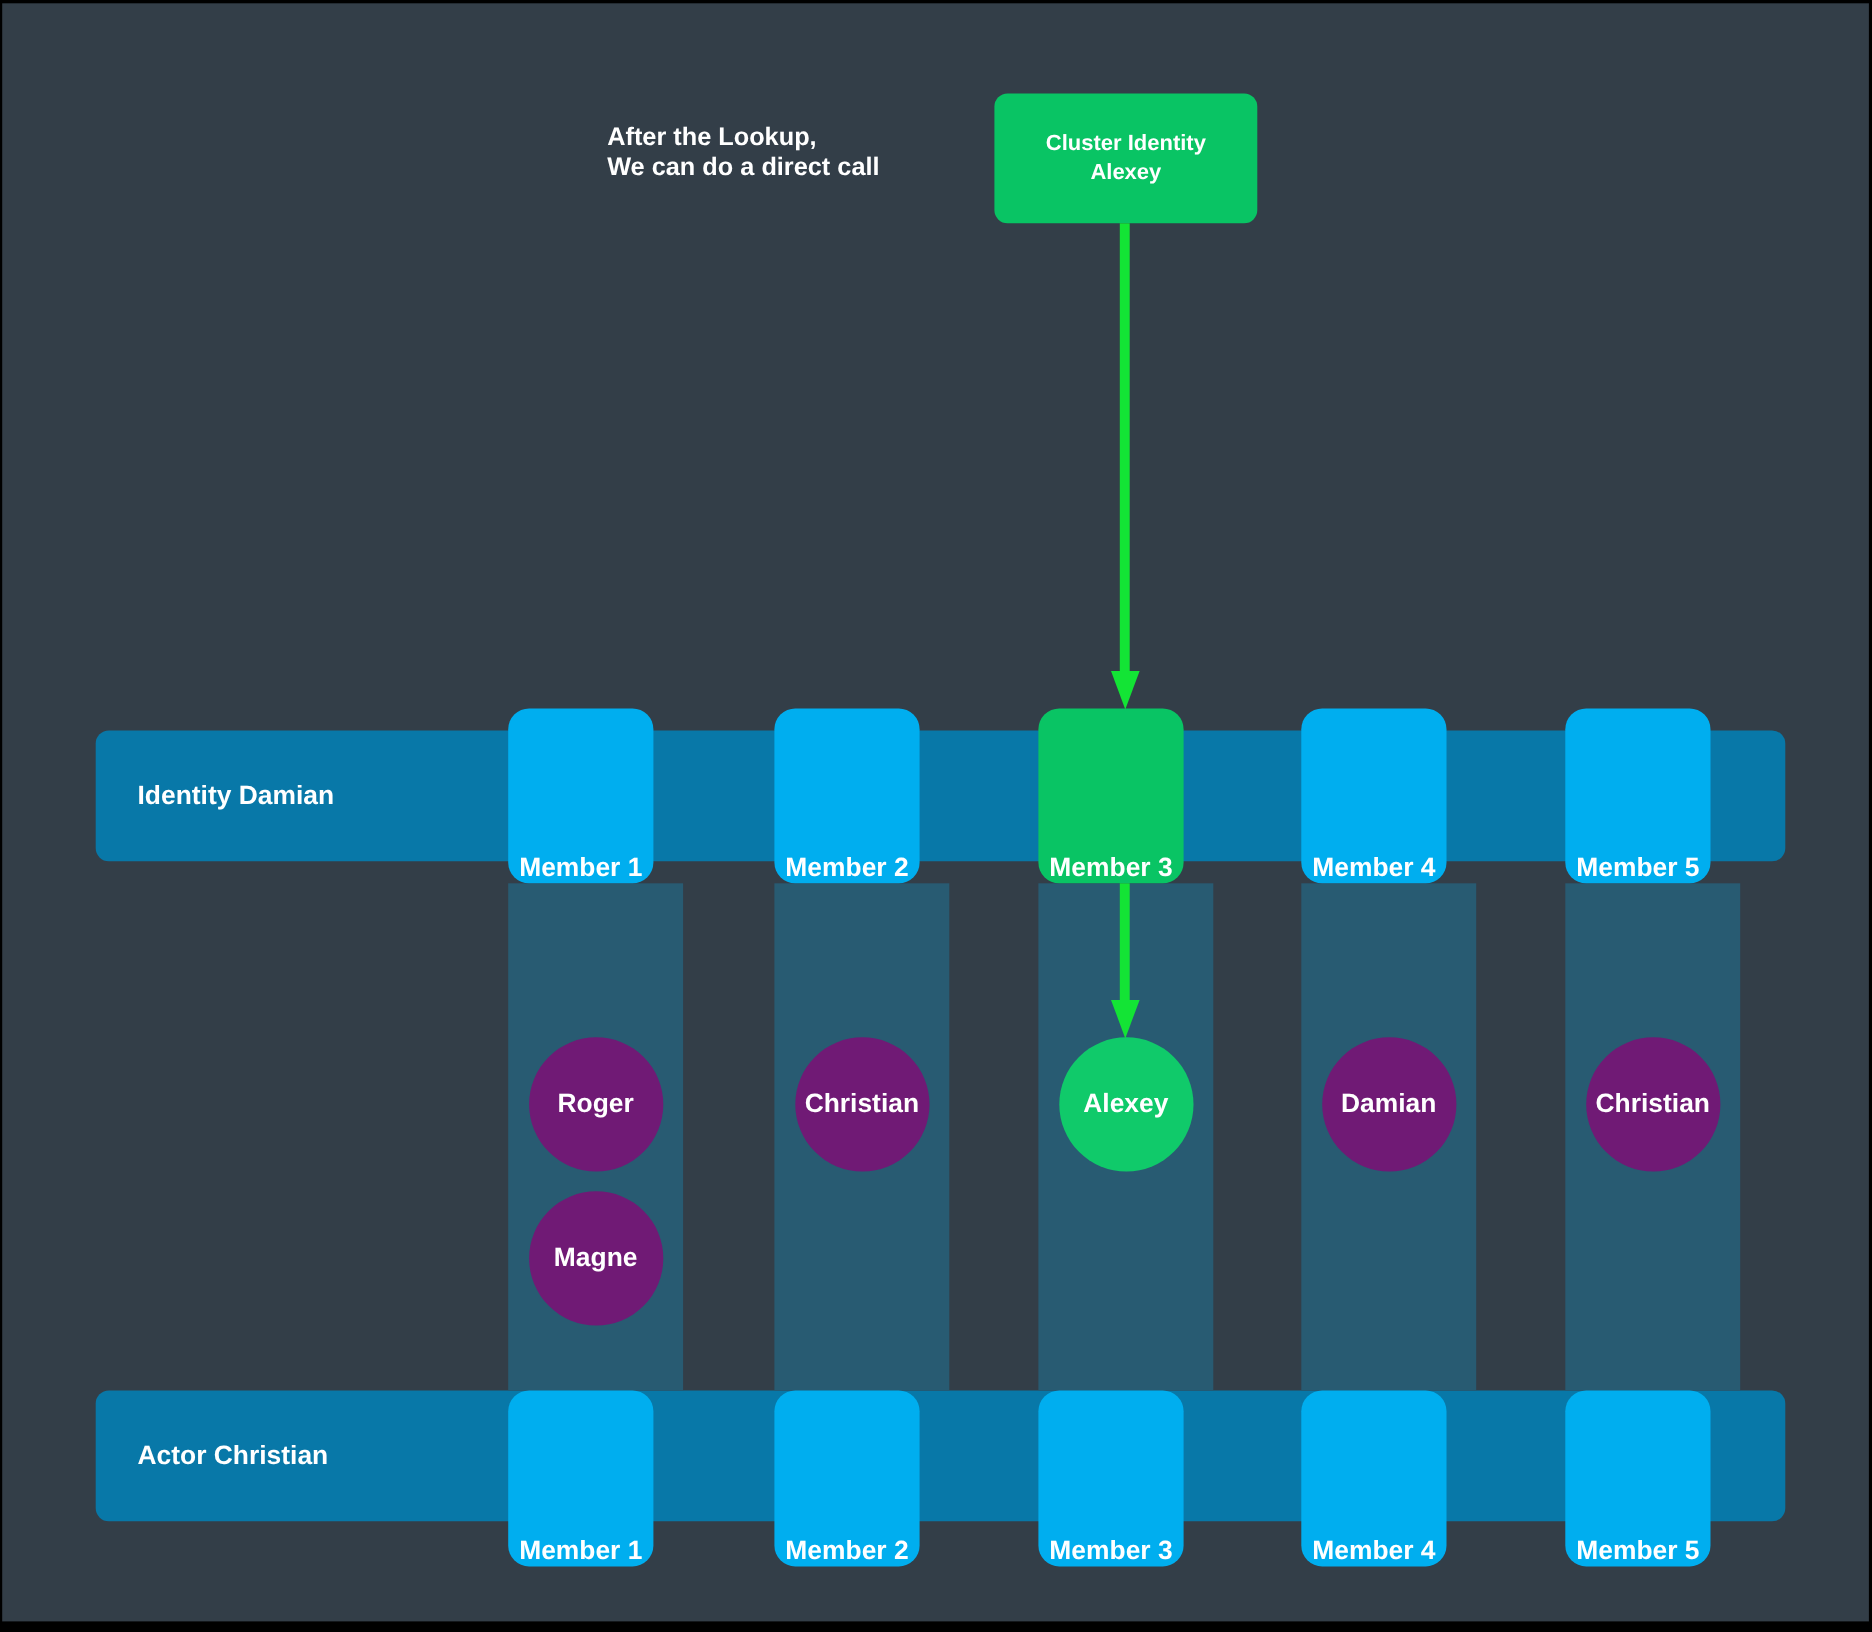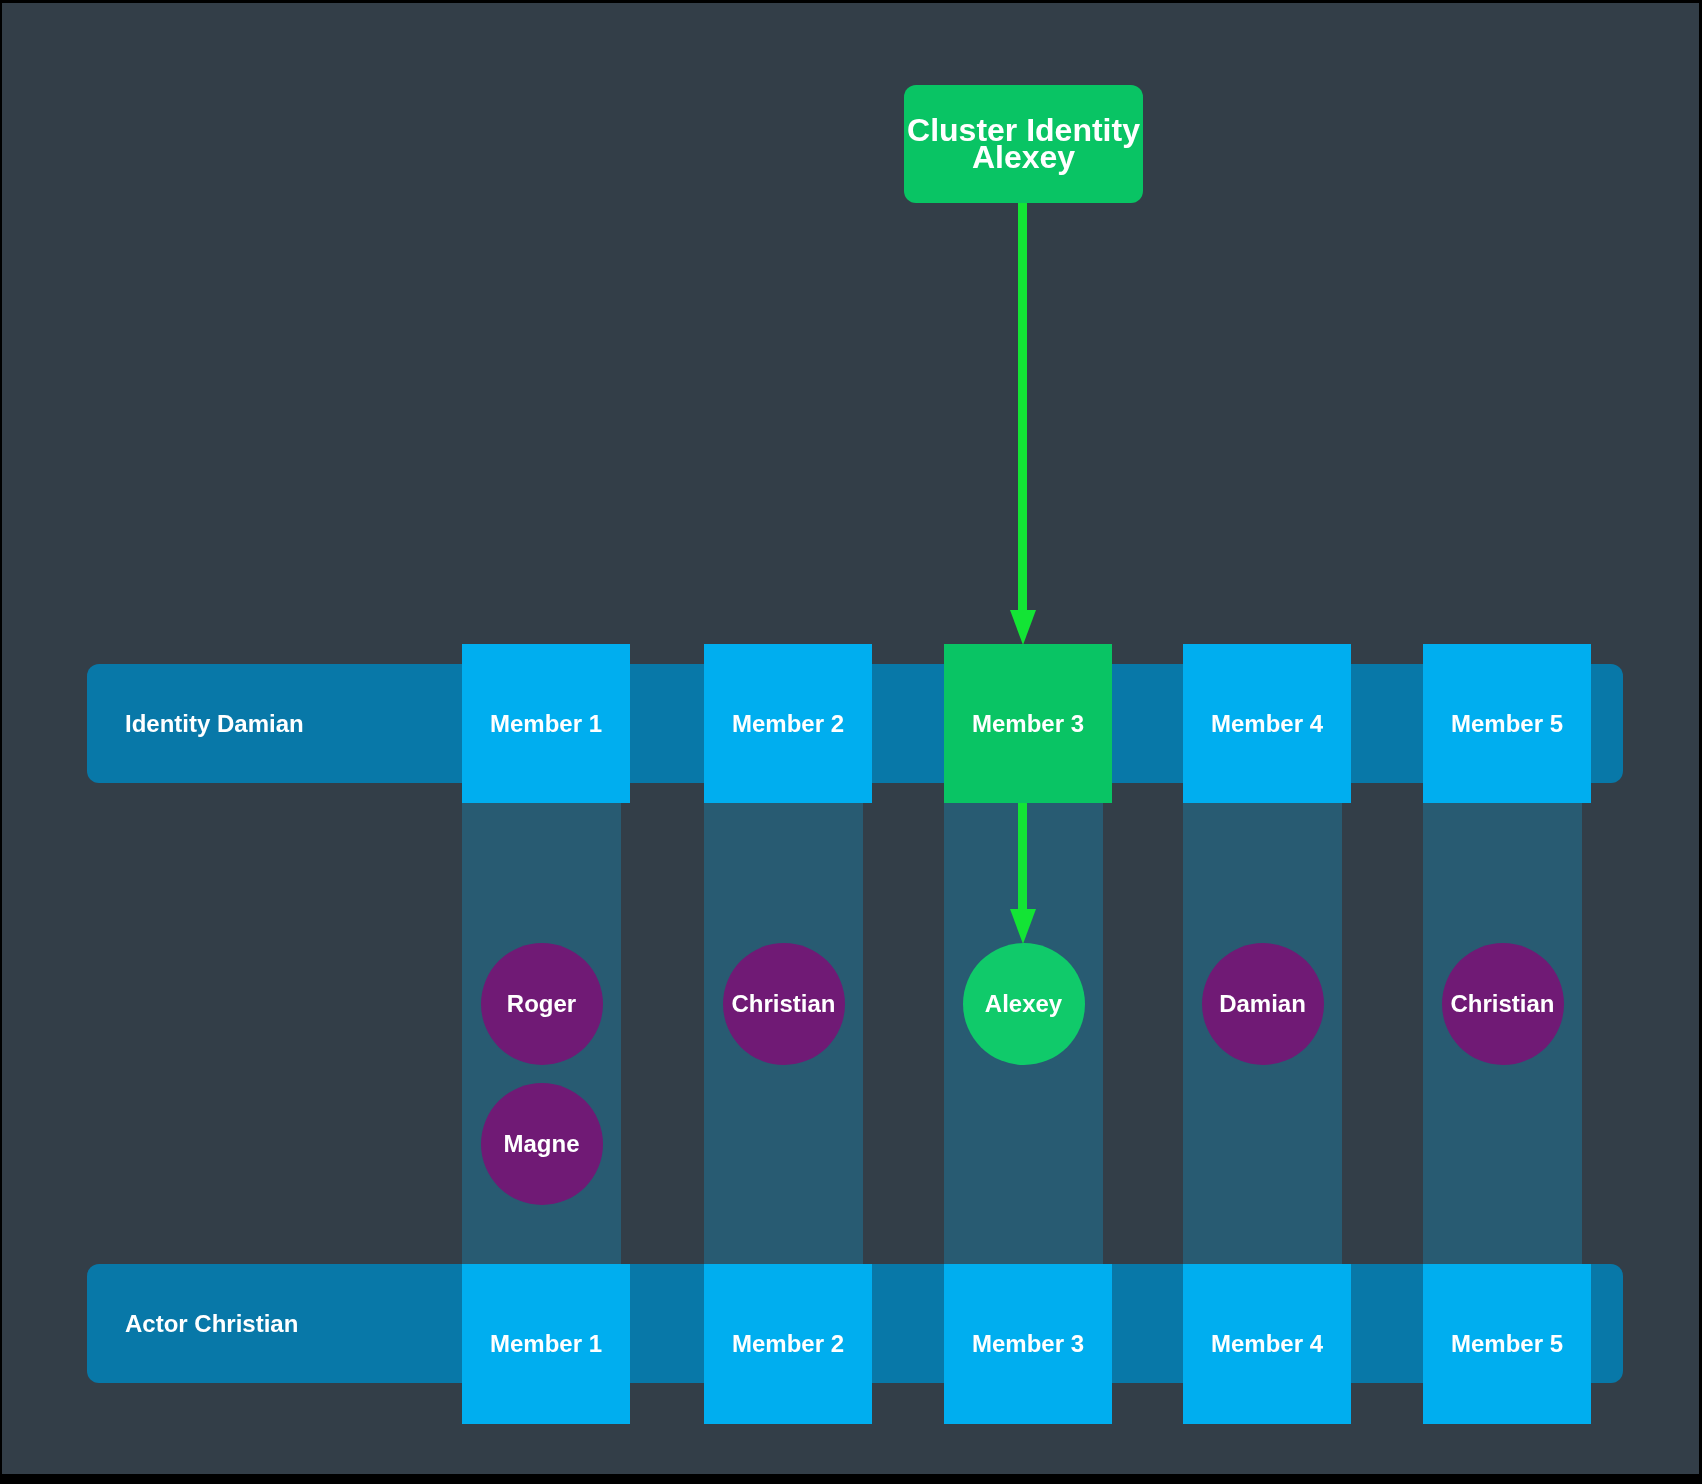--- a/index.html
+++ b/index.html
@@ -36,21 +36,21 @@
   }
   .cluster-box {
     position: absolute;
     left: 902px;
     top: 82px;
     width: 239px;
     height: 118px;
     border-radius: 12px;
     background: #09c464;
     color: #fff;
-    font-size: 32px;
+    font-size: 20px;
     font-weight: 700;
     line-height: 27px;
     display: flex;
     flex-direction: column;
     align-items: center;
     justify-content: center;
     text-align: center;
     padding-top: 0;
     box-sizing: border-box;
     z-index: 6;
@@ -110,31 +110,32 @@
     position: absolute;
     left: 0;
     top: 800px;
     width: 159px;
     height: 461px;
     background: #285b72;
   }
   .member-box {
     position: absolute;
     left: 0;
-    width: 168px;
+    width: 132px;
     height: 159px;
     background: #00aeef;
     color: #fff;
     font-size: 24px;
     font-weight: 700;
     display: flex;
-    align-items: center;
+    align-items: flex-end;
     justify-content: center;
     text-align: center;
     z-index: 4;
+    border-radius: 19px;
   }
   .member-box.top { top: 641px; }
   .member-box.bottom { top: 1261px; height: 160px; }
   .member-box.green { background: #09c464; }
   .actor-circle {
     position: absolute;
     left: 18.5px;
     width: 122px;
     height: 122px;
     border-radius: 50%;
@@ -149,20 +150,24 @@
     z-index: 5;
   }
   .actor-circle.green { background: #10ca6a; }
 </style>
 </head>
 <body>
 
 <div class="frame">
   <div class="canvas">
 
+    <div class="annotation">
+      <div>After the Lookup,</div>
+      <div>We can do a direct call</div>
+    </div>
 
     <div class="cluster-box">
       <div>Cluster Identity</div>
       <div>Alexey</div>
     </div>
 
     <div class="arrow arrow-lookup">
       <div class="shaft"></div>
       <div class="head"></div>
     </div>

